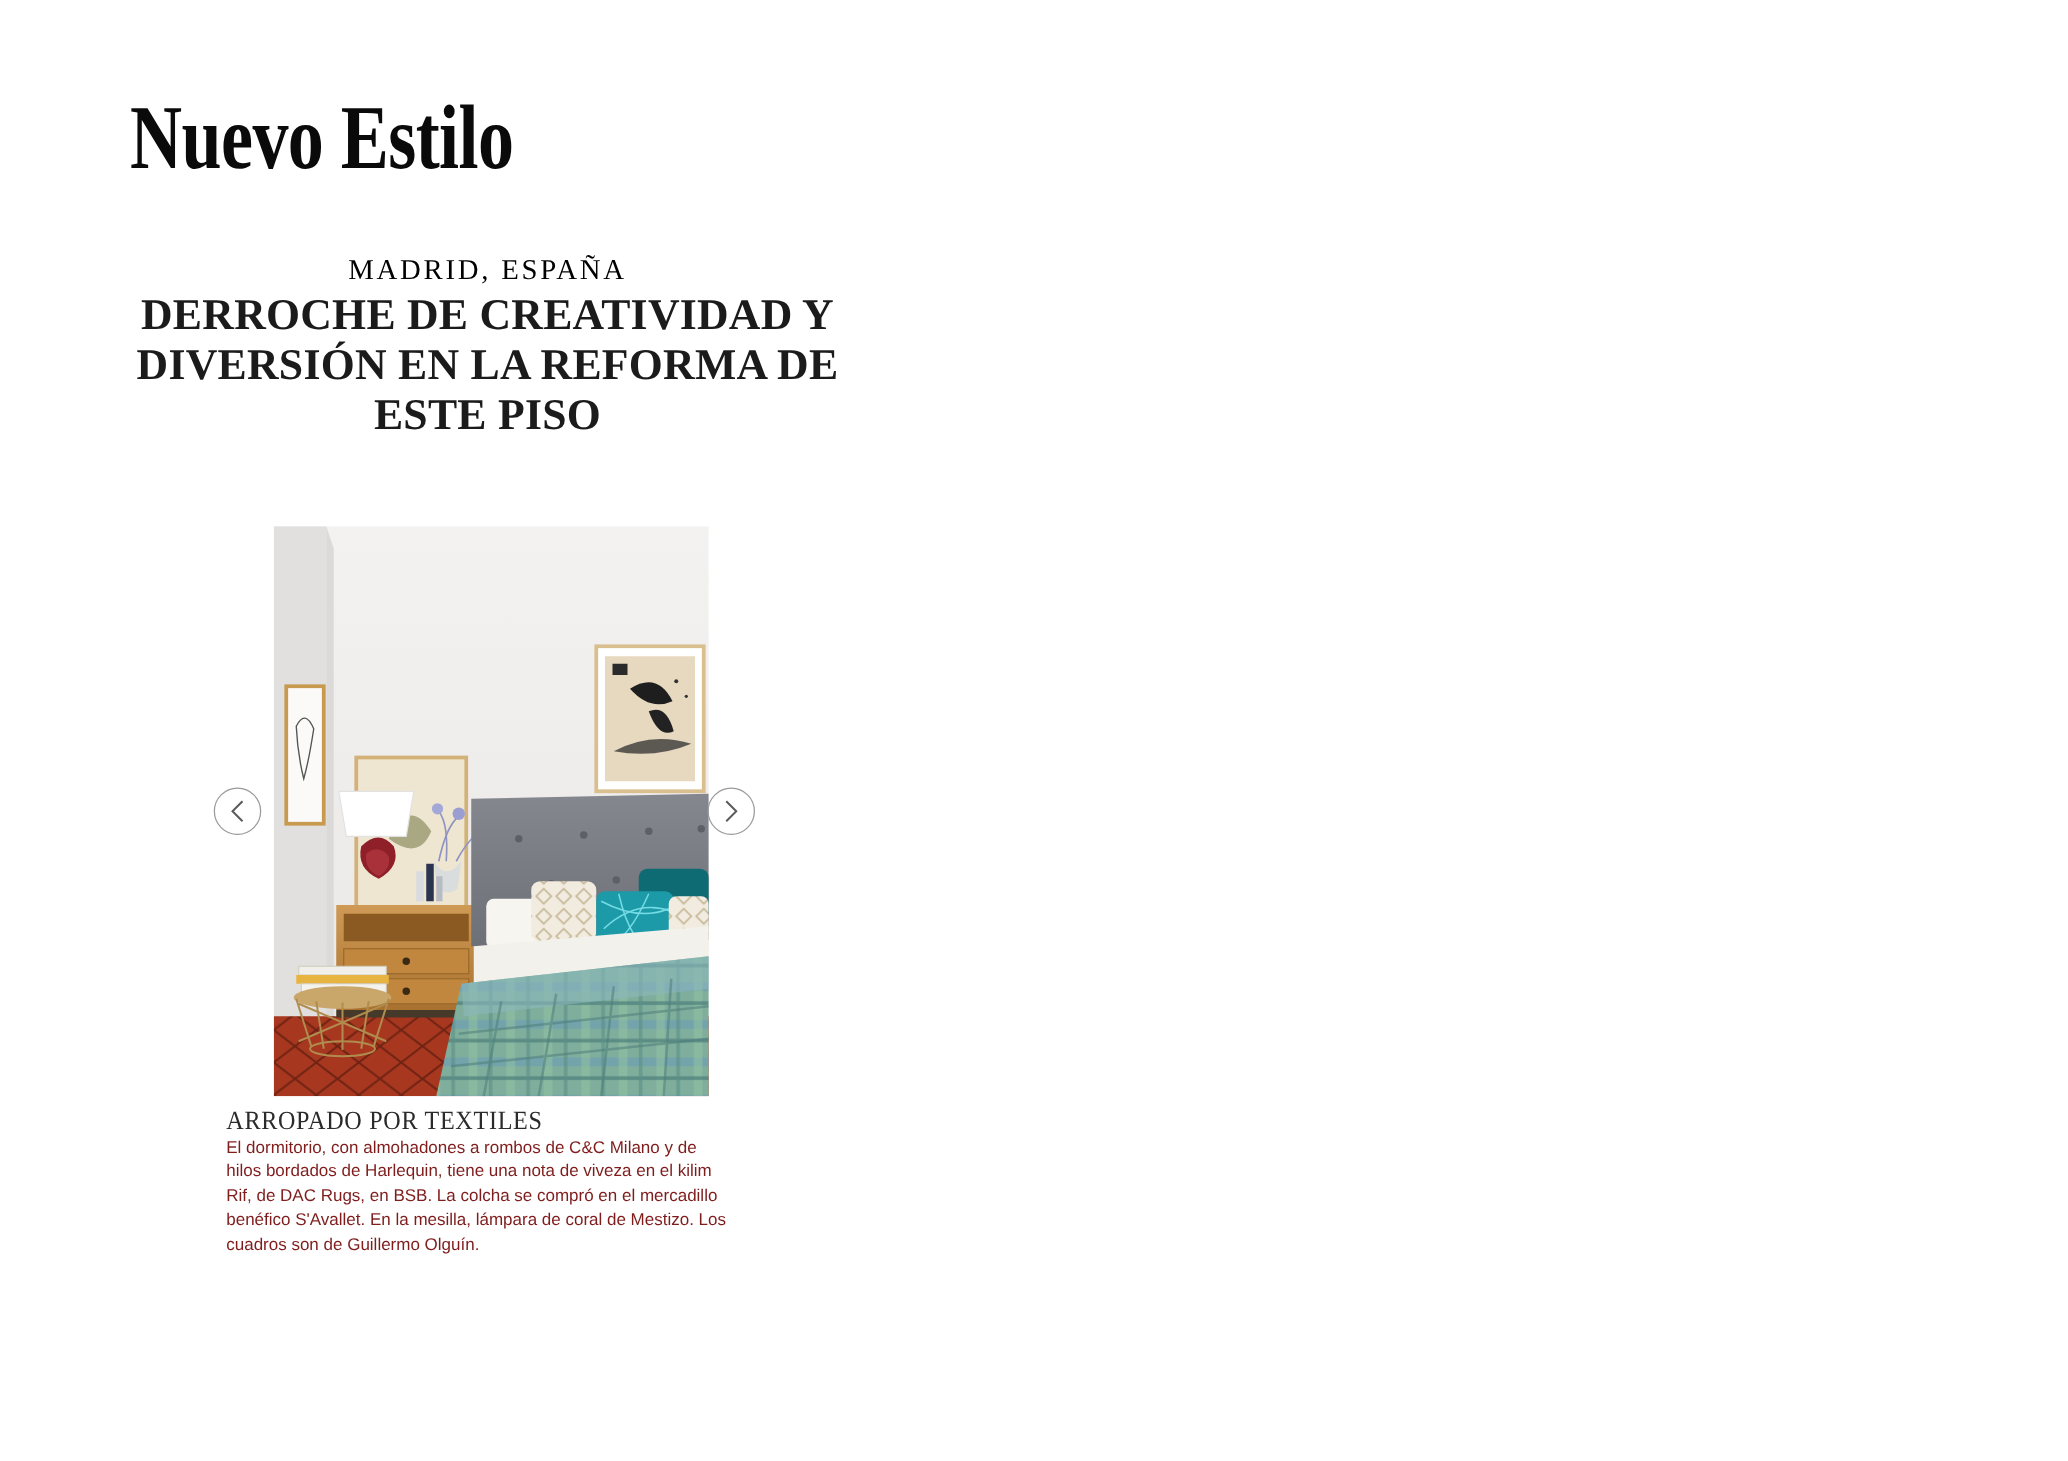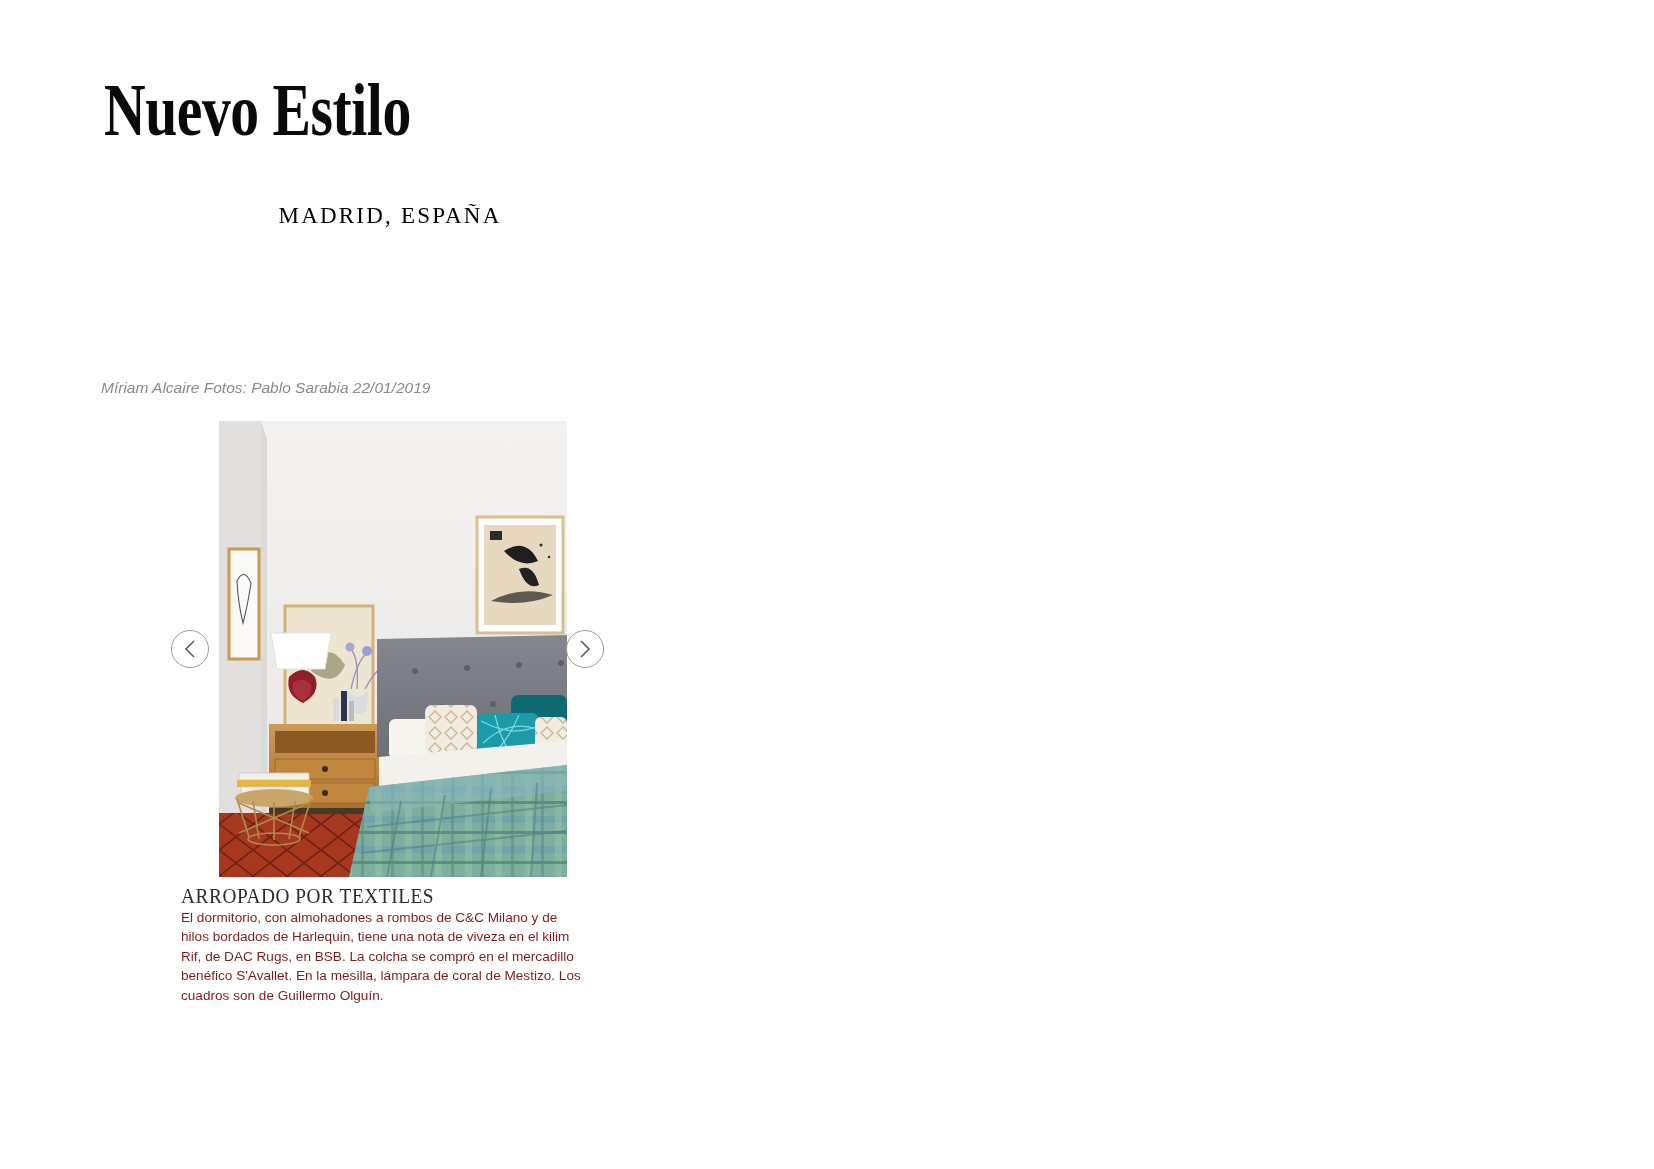--- a/index.html
+++ b/index.html
@@ -83,23 +83,23 @@
 <body>
 
 <div class="page">
 
   <div class="col-left">
 
     <div class="masthead masthead-left">Nuevo Estilo</div>
 
     <div class="kicker">MADRID, ESPAÑA</div>
 
-
-
-    <div class="byline">Míriam Alcaire Fotos: Pablo Sarabia 22/01/2019</div>
+    <h1 class="headline">DERROCHE DE CREATIVIDAD Y DIVERSIÓN EN LA REFORMA DE ESTE PISO</h1>
+
+
 
     <div class="photo-wrap">
       <svg viewBox="0 0 348 456" preserveAspectRatio="none">
         <defs>
           <linearGradient id="wallg" x1="0" y1="0" x2="0" y2="1">
             <stop offset="0" stop-color="#f3f2f1"></stop>
             <stop offset="1" stop-color="#e8e7e6"></stop>
           </linearGradient>
           <linearGradient id="blanketg" x1="0" y1="0" x2="1" y2="1">
             <stop offset="0" stop-color="#8fb8b4"></stop>

